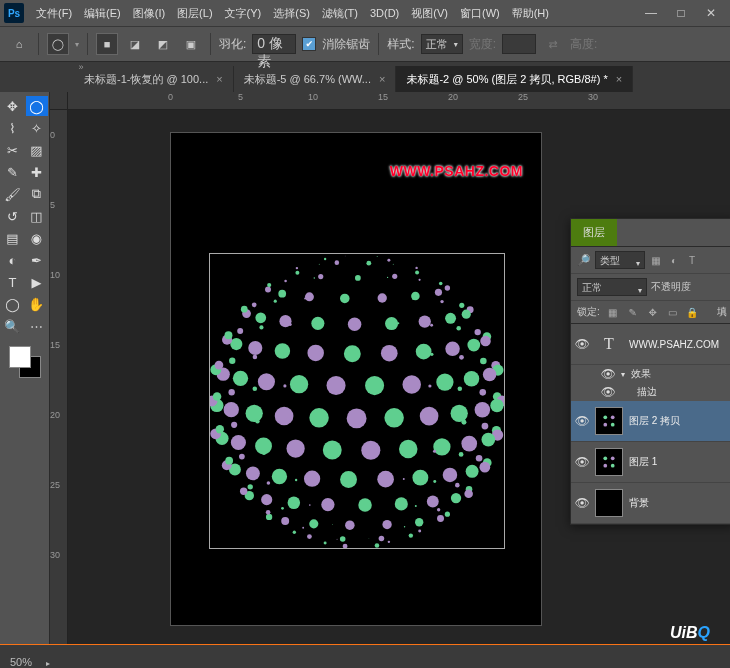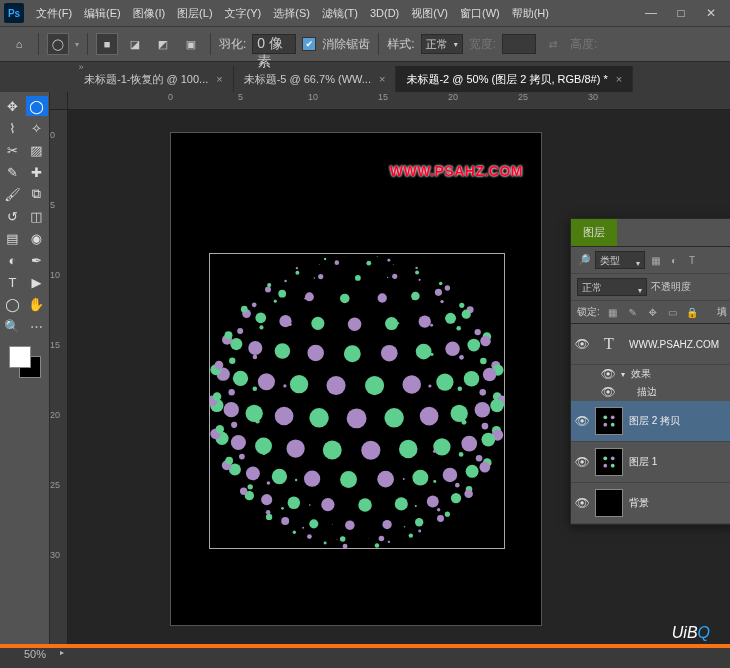--- a/index.html
+++ b/index.html
@@ -33,42 +33,42 @@
 .canvas-area{flex:1;background:#252525;position:relative;overflow:hidden}
 .ruler-h{position:absolute;top:0;left:18px;right:0;height:18px;background:#3a3a3a;border-bottom:1px solid #222}
 .ruler-v{position:absolute;top:18px;left:0;width:18px;bottom:0;background:#3a3a3a;border-right:1px solid #222}
 .ruler-corner{position:absolute;top:0;left:0;width:18px;height:18px;background:#3a3a3a;border-right:1px solid #222;border-bottom:1px solid #222}
 .ruler-tick{position:absolute;color:#999;font-size:9px}
 .canvas-wrap{position:absolute;left:120px;top:40px}
 .canvas{width:372px;height:494px;background:#000;border:1px solid #555;position:relative;overflow:hidden}
 .watermark{position:absolute;right:18px;top:30px;color:#ff002b;font-weight:bold;font-size:14px;letter-spacing:.5px;text-shadow:0 0 3px #fff,0 0 2px #fff}
 .sphere-holder{position:absolute;left:38px;top:120px;width:296px;height:296px}
 .sphere-holder svg{border:1px solid #aaa}
-.statusbar{position:absolute;left:0;right:0;bottom:0;height:24px;background:#3a3a3a;display:flex;align-items:flex-start;padding:0 24px;gap:14px;color:#bbb;font-size:11px;border-top:4px solid #f97316}
+.statusbar{position:absolute;left:0;right:0;bottom:0;height:24px;background:#3a3a3a;display:flex;align-items:flex-end;padding:0 10px;gap:14px;color:#bbb;font-size:11px;border-top:1px solid #f97316}
 .layers-panel{position:absolute;right:-4px;top:218px;width:164px;background:#535353;border:1px solid #2a2a2a;box-shadow:0 2px 10px rgba(0,0,0,.5);z-index:20}
 .panel-tabs{height:28px;display:flex;align-items:center;border-bottom:1px solid #2a2a2a}
 .panel-tab{padding:0 12px;height:100%;display:flex;align-items:center;background:#4d7c0f;color:#ddd;font-size:11px}
 .panel-row{display:flex;align-items:center;padding:4px 6px;gap:4px;border-bottom:1px solid #444}
 .panel-search{width:14px;height:14px;color:#ccc;display:flex;align-items:center;justify-content:center;font-size:11px}
 .panel-select{flex:0 0 50px;height:18px;background:#3a3a3a;border:1px solid #2a2a2a;display:flex;align-items:flex-end;justify-content:space-between;padding:0 4px;font-size:10px}
 .filter-ic{width:14px;height:14px;color:#aaa;font-size:10px;display:flex;align-items:center;justify-content:center}
 .lock-row{display:flex;align-items:center;padding:4px 6px;gap:6px;border-bottom:1px solid #2a2a2a;font-size:10px;color:#ccc}
 .lock-ic{width:14px;height:14px;color:#aaa;font-size:10px;display:flex;align-items:center;justify-content:center}
 .layer-list{max-height:260px;overflow:hidden}
 .layer{display:flex;align-items:center;padding:6px 4px;gap:6px;border-bottom:1px solid #444}
 .layer.selected{background:#4a6a8a}
 .eye{width:14px;height:14px;color:#ddd;font-size:12px;display:flex;align-items:center;justify-content:center}
 .layer-thumb{width:28px;height:28px;background:#000;border:1px solid #888;display:flex;align-items:center;justify-content:center;overflow:hidden}
 .layer-thumb.text{background:transparent;border:none;color:#ddd;font-size:16px;font-family:serif}
 .layer-thumb.bg{background:#000}
 .layer-name{font-size:10px;color:#eee;white-space:nowrap;overflow:hidden}
 .sublayer{display:flex;align-items:center;padding:2px 4px 2px 30px;gap:6px;font-size:10px;color:#ddd}
 .sublayer .toggle{font-size:8px}
 .thumb-dots{width:100%;height:100%}
-.brand-watermark{position:absolute;right:20px;bottom:26px;font-size:16px;font-weight:400;color:#fff;font-style:italic;z-index:50}
+.brand-watermark{position:absolute;right:20px;bottom:26px;font-size:16px;font-weight:700;color:#fff;font-style:italic;z-index:50}
 .brand-watermark .q{color:#2aa3ff}
 .disabled{color:#777}
 </style>
 </head>
 <body>
 
 <div class="titlebar">
   <div class="ps-icon">Ps</div>
   <div class="menu-item">文件(F)</div>
   <div class="menu-item">编辑(E)</div>

